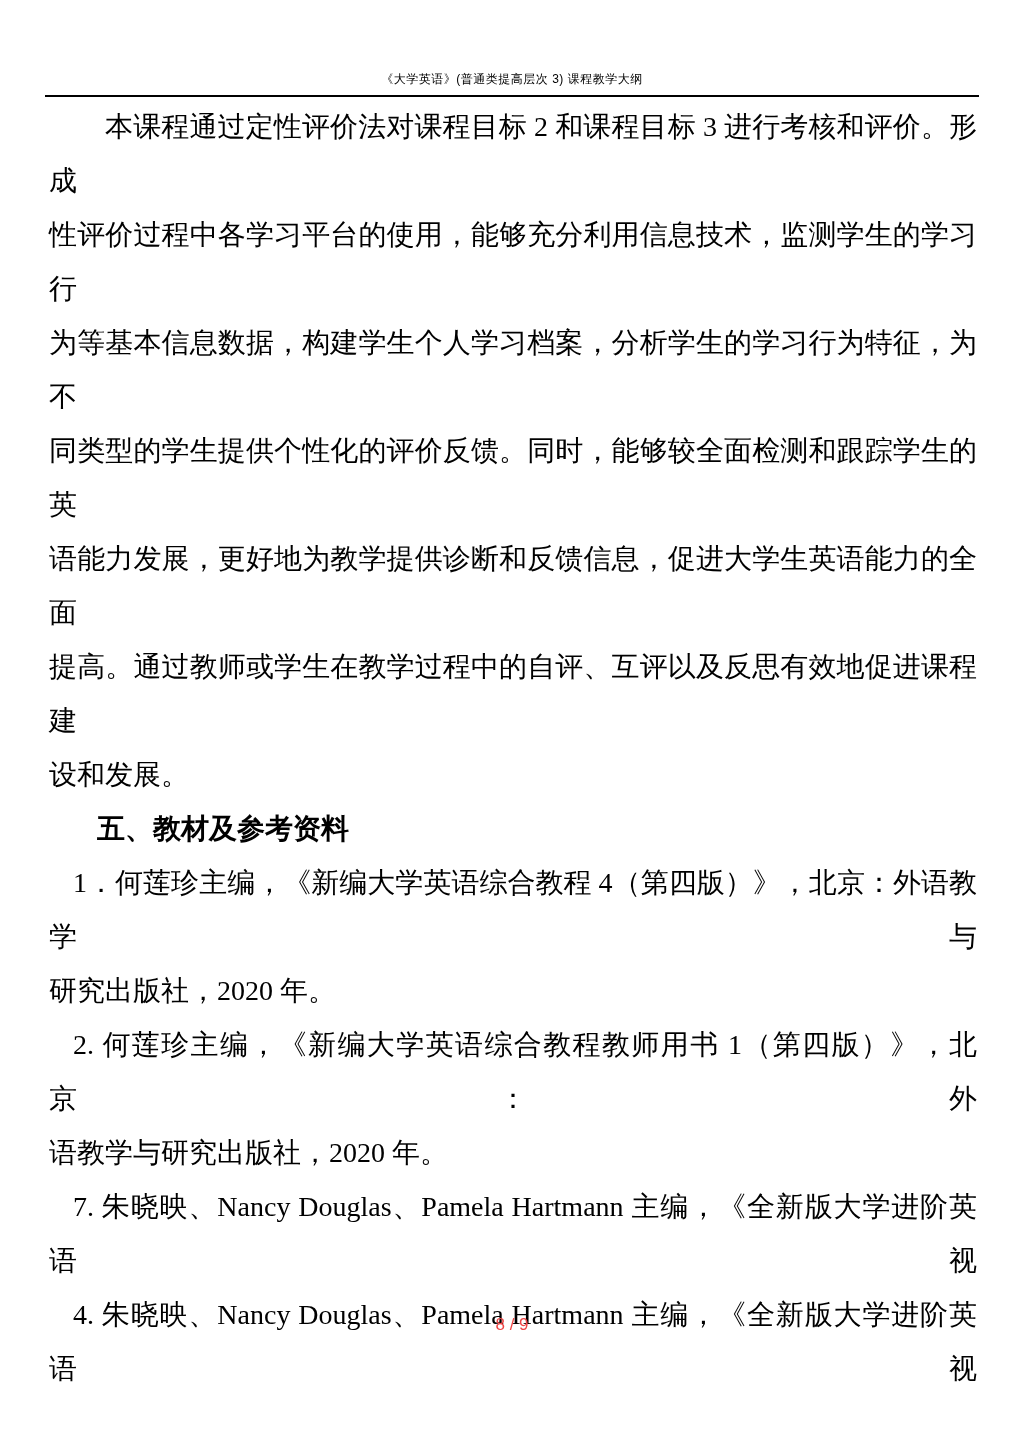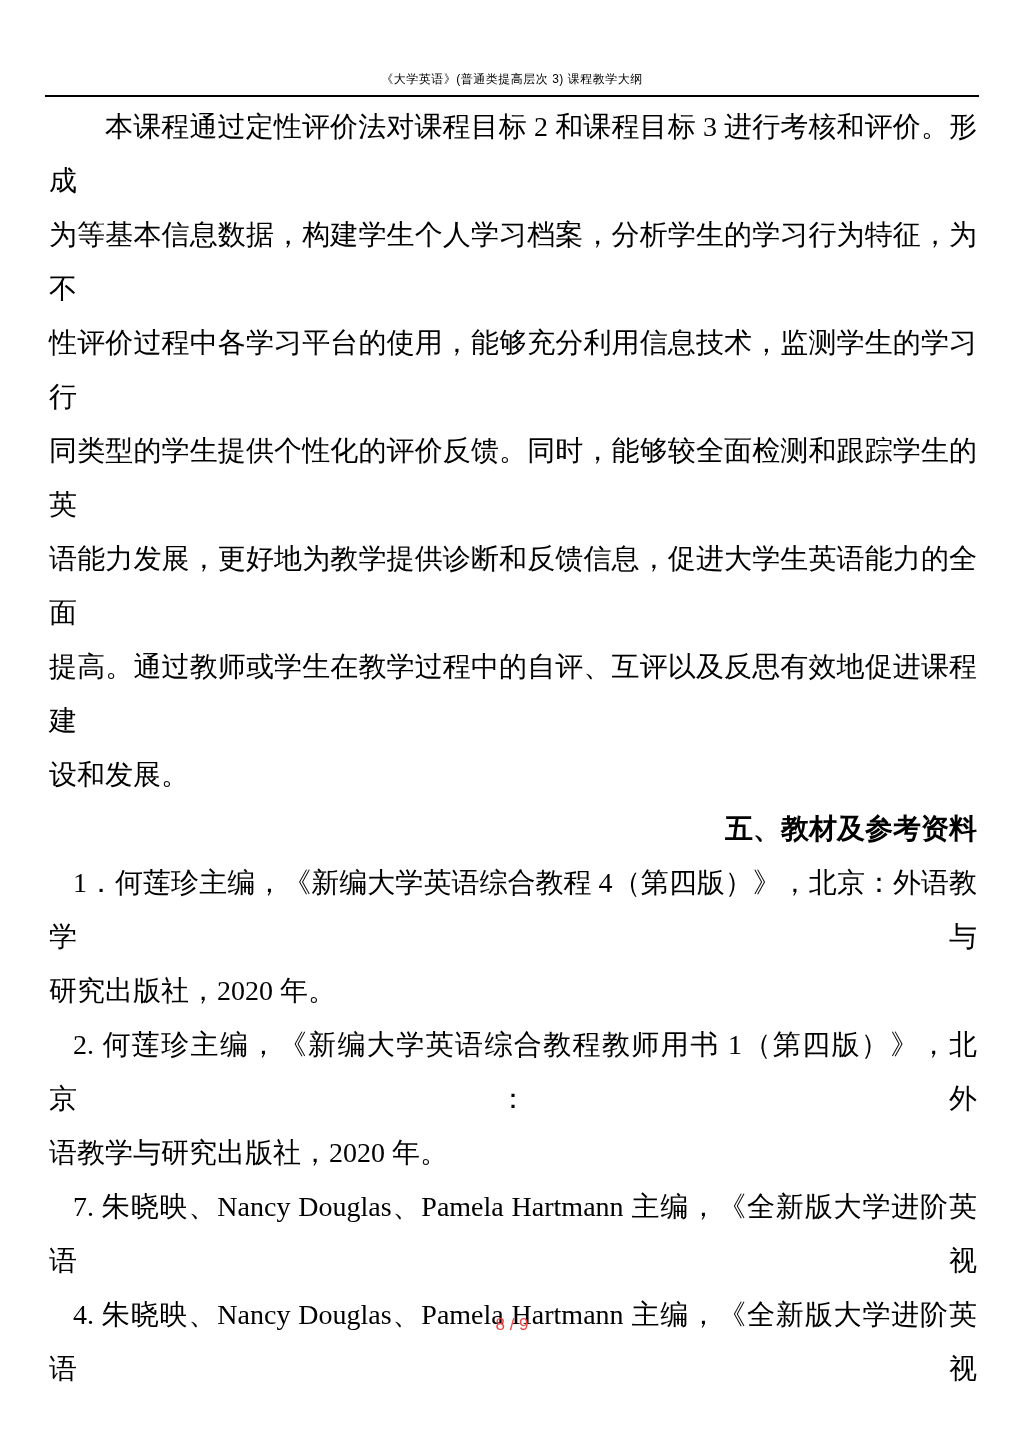--- a/index.html
+++ b/index.html
@@ -60,21 +60,21 @@
   }
   .first-indent {
     text-indent: 56px;
   }
   .section-heading {
     margin: 0;
     padding-left: 48px;
     font-size: 28px;
     line-height: 54px;
     font-weight: 700;
-    text-align: right;
+    text-align: left;
   }
   .ref-first {
     text-indent: 24px;
   }
   .doc-footer {
     position: absolute;
     top: 1314px;
     left: 0;
     width: 1024px;
     text-align: center;
@@ -89,22 +89,22 @@
 
 <div class="doc-page">
 
   <div class="doc-header">《大学英语》(普通类提高层次 3) 课程教学大纲</div>
 
   <div class="header-rule"></div>
 
   <main class="doc-body">
 
     <p class="line fill first-indent">本课程通过定性评价法对课程目标 2 和课程目标 3 进行考核和评价。形成</p>
+    <p class="line fill">性评价过程中各学习平台的使用，能够充分利用信息技术，监测学生的学习行</p>
     <p class="line fill">为等基本信息数据，构建学生个人学习档案，分析学生的学习行为特征，为不</p>
-    <p class="line fill">性评价过程中各学习平台的使用，能够充分利用信息技术，监测学生的学习行</p>
     <p class="line fill">同类型的学生提供个性化的评价反馈。同时，能够较全面检测和跟踪学生的英</p>
     <p class="line fill">语能力发展，更好地为教学提供诊断和反馈信息，促进大学生英语能力的全面</p>
     <p class="line fill">提高。通过教师或学生在教学过程中的自评、互评以及反思有效地促进课程建</p>
     <p class="line para-end">设和发展。</p>
 
     <h2 class="section-heading">五、教材及参考资料</h2>
 
     <div>
       <p class="line fill ref-first">1．何莲珍主编，《新编大学英语综合教程 4（第四版）》，北京：外语教学与</p>
       <p class="line para-end">研究出版社，2020 年。</p>

